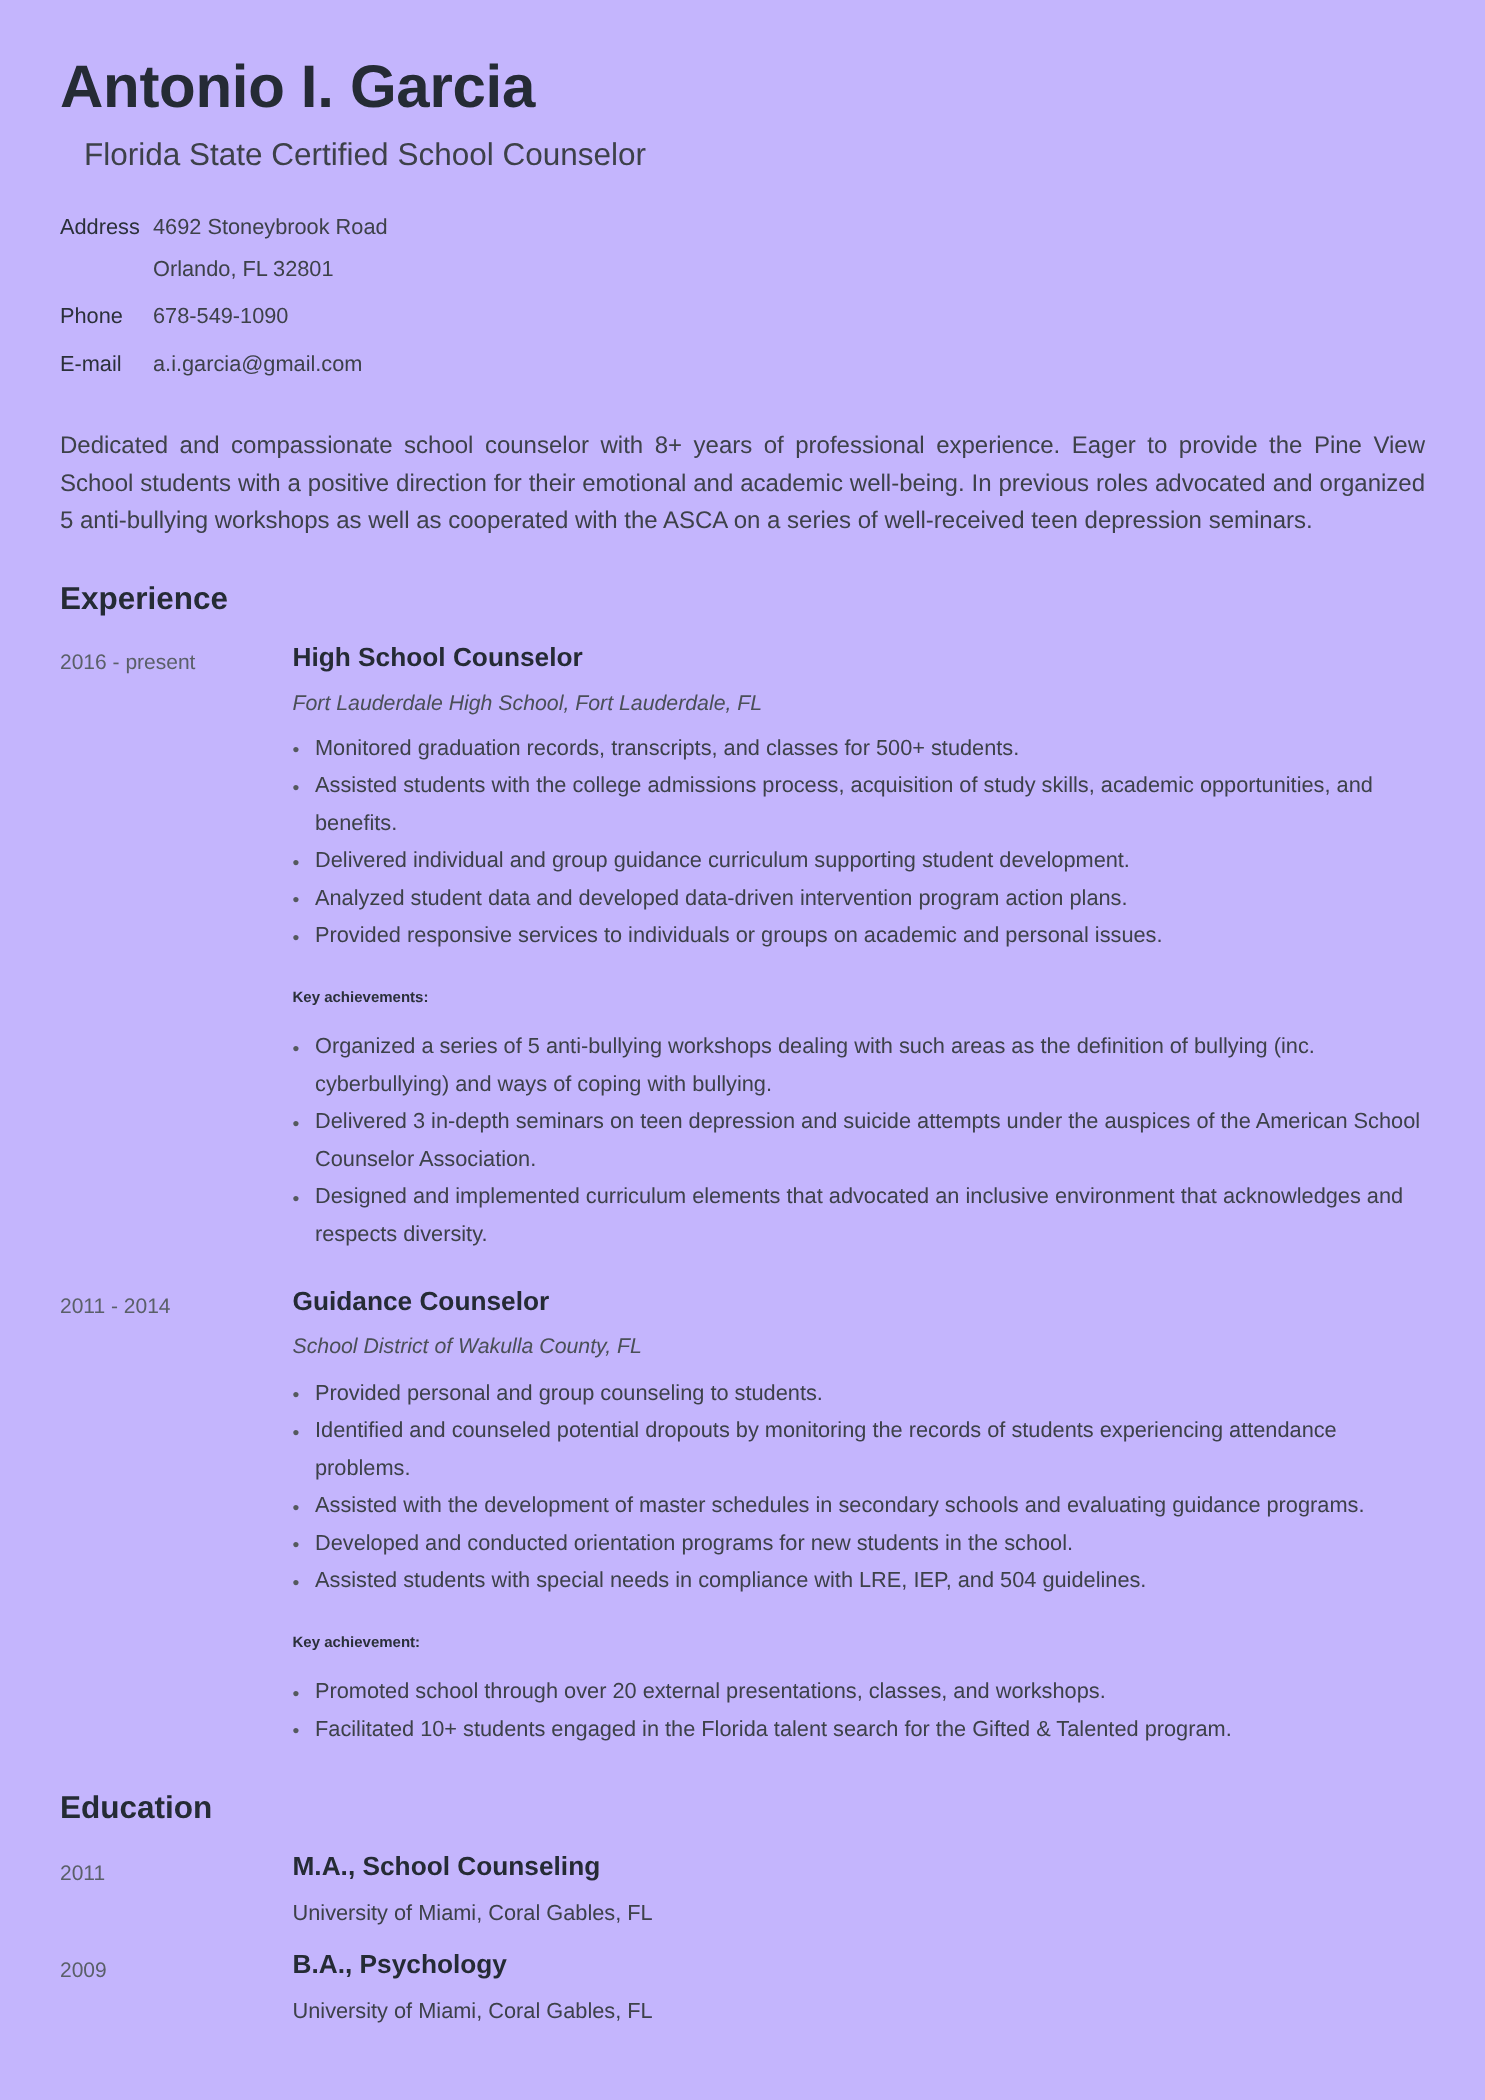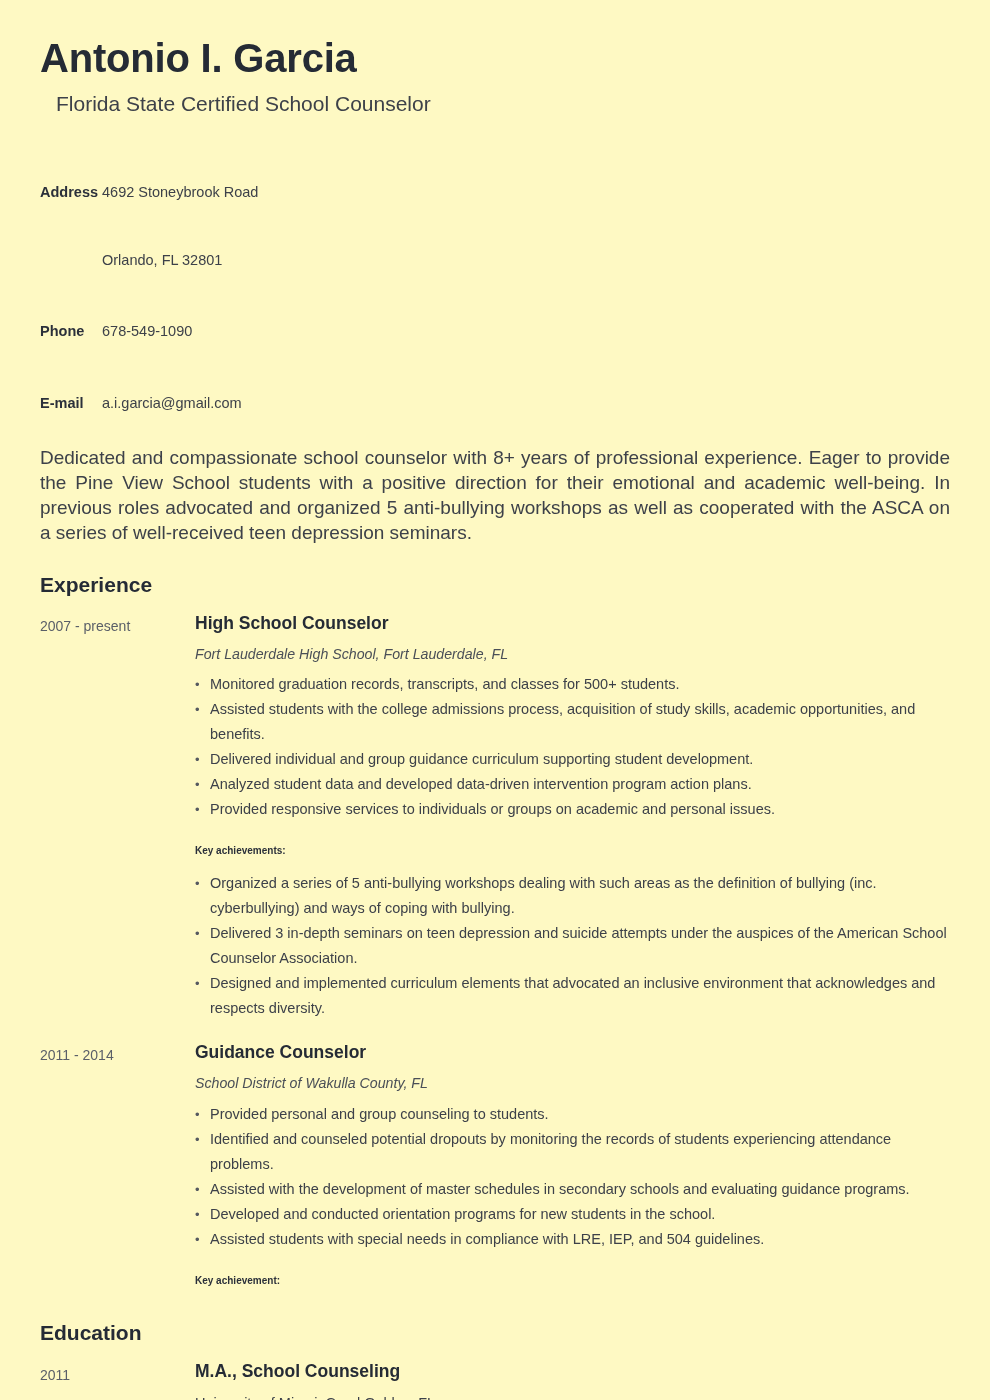--- a/index.html
+++ b/index.html
@@ -12,21 +12,21 @@
 
   body {
     font-family: "Liberation Sans", sans-serif;
     color: #3d4149;
     -webkit-font-smoothing: antialiased;
   }
 
   .page {
     width: 990px;
     height: 1400px;
-    background: #fef9c3;
+    background: #c4b5fd;
     padding: 36px 40px 0 40px;
     position: relative;
     overflow: hidden;
   }
 
   
   .name {
     font-size: 40px;
     font-weight: bold;
     color: #252b35;
@@ -52,41 +52,40 @@
     display: flex;
     align-items: baseline;
     margin-bottom: 10px;
     font-size: 14.5px;
     line-height: 1.5;
   }
 
   .contact-label {
     width: 62px;
     flex: 0 0 62px;
-    font-weight: bold;
+    font-weight: normal;
     color: #2b303a;
-    margin-top: 40px;
   }
 
   .contact-value {
     color: #3d4149;
   }
 
   .contact-row.continuation .contact-label {
     visibility: hidden;
   }
 
   .contact-row.tight {
     margin-bottom: 6px;
   }
 
   
   .summary {
     margin-top: 30px;
-    font-size: 19px;
+    font-size: 16px;
     line-height: 25px;
     text-align: justify;
     color: #3d4149;
   }
 
   
   .section-title {
     font-size: 21px;
     font-weight: bold;
     color: #252b35;
@@ -211,21 +210,21 @@
       <span class="contact-value">a.i.garcia@gmail.com</span>
     </div>
 
   </div>
 
   <p class="summary">Dedicated and compassionate school counselor with 8+ years of professional experience. Eager to provide the Pine View School students with a positive direction for their emotional and academic well-being. In previous roles advocated and organized 5 anti-bullying workshops as well as cooperated with the ASCA on a series of well-received teen depression seminars.</p>
 
   <h3 class="section-title">Experience</h3>
 
   <div class="entry">
-    <div class="entry-date">2007 - present</div>
+    <div class="entry-date">2016 - present</div>
     <div class="entry-body">
       <div class="entry-title">High School Counselor</div>
       <div class="entry-sub">Fort Lauderdale High School, Fort Lauderdale, FL</div>
       <ul class="bullets">
         <li>Monitored graduation records, transcripts, and classes for 500+ students.</li>
         <li>Assisted students with the college admissions process, acquisition of study skills, academic opportunities, and benefits.</li>
         <li>Delivered individual and group guidance curriculum supporting student development.</li>
         <li>Analyzed student data and developed data-driven intervention program action plans.</li>
         <li>Provided responsive services to individuals or groups on academic and personal issues.</li>
       </ul>
@@ -246,20 +245,24 @@
       <div class="entry-title">Guidance Counselor</div>
       <div class="entry-sub">School District of Wakulla County, FL</div>
       <ul class="bullets">
         <li>Provided personal and group counseling to students.</li>
         <li>Identified and counseled potential dropouts by monitoring the records of students experiencing attendance problems.</li>
         <li>Assisted with the development of master schedules in secondary schools and evaluating guidance programs.</li>
         <li>Developed and conducted orientation programs for new students in the school.</li>
         <li>Assisted students with special needs in compliance with LRE, IEP, and 504 guidelines.</li>
       </ul>
       <div class="key-label">Key achievement:</div>
+      <ul class="bullets">
+        <li>Promoted school through over 20 external presentations, classes, and workshops.</li>
+        <li>Facilitated 10+ students engaged in the Florida talent search for the Gifted &amp; Talented program.</li>
+      </ul>
     </div>
   </div>
 
   <h3 class="section-title">Education</h3>
 
   <div class="entry edu">
     <div class="entry-date">2011</div>
     <div class="entry-body">
       <div class="entry-title">M.A., School Counseling</div>
       <div class="entry-sub plain">University of Miami, Coral Gables, FL</div>

